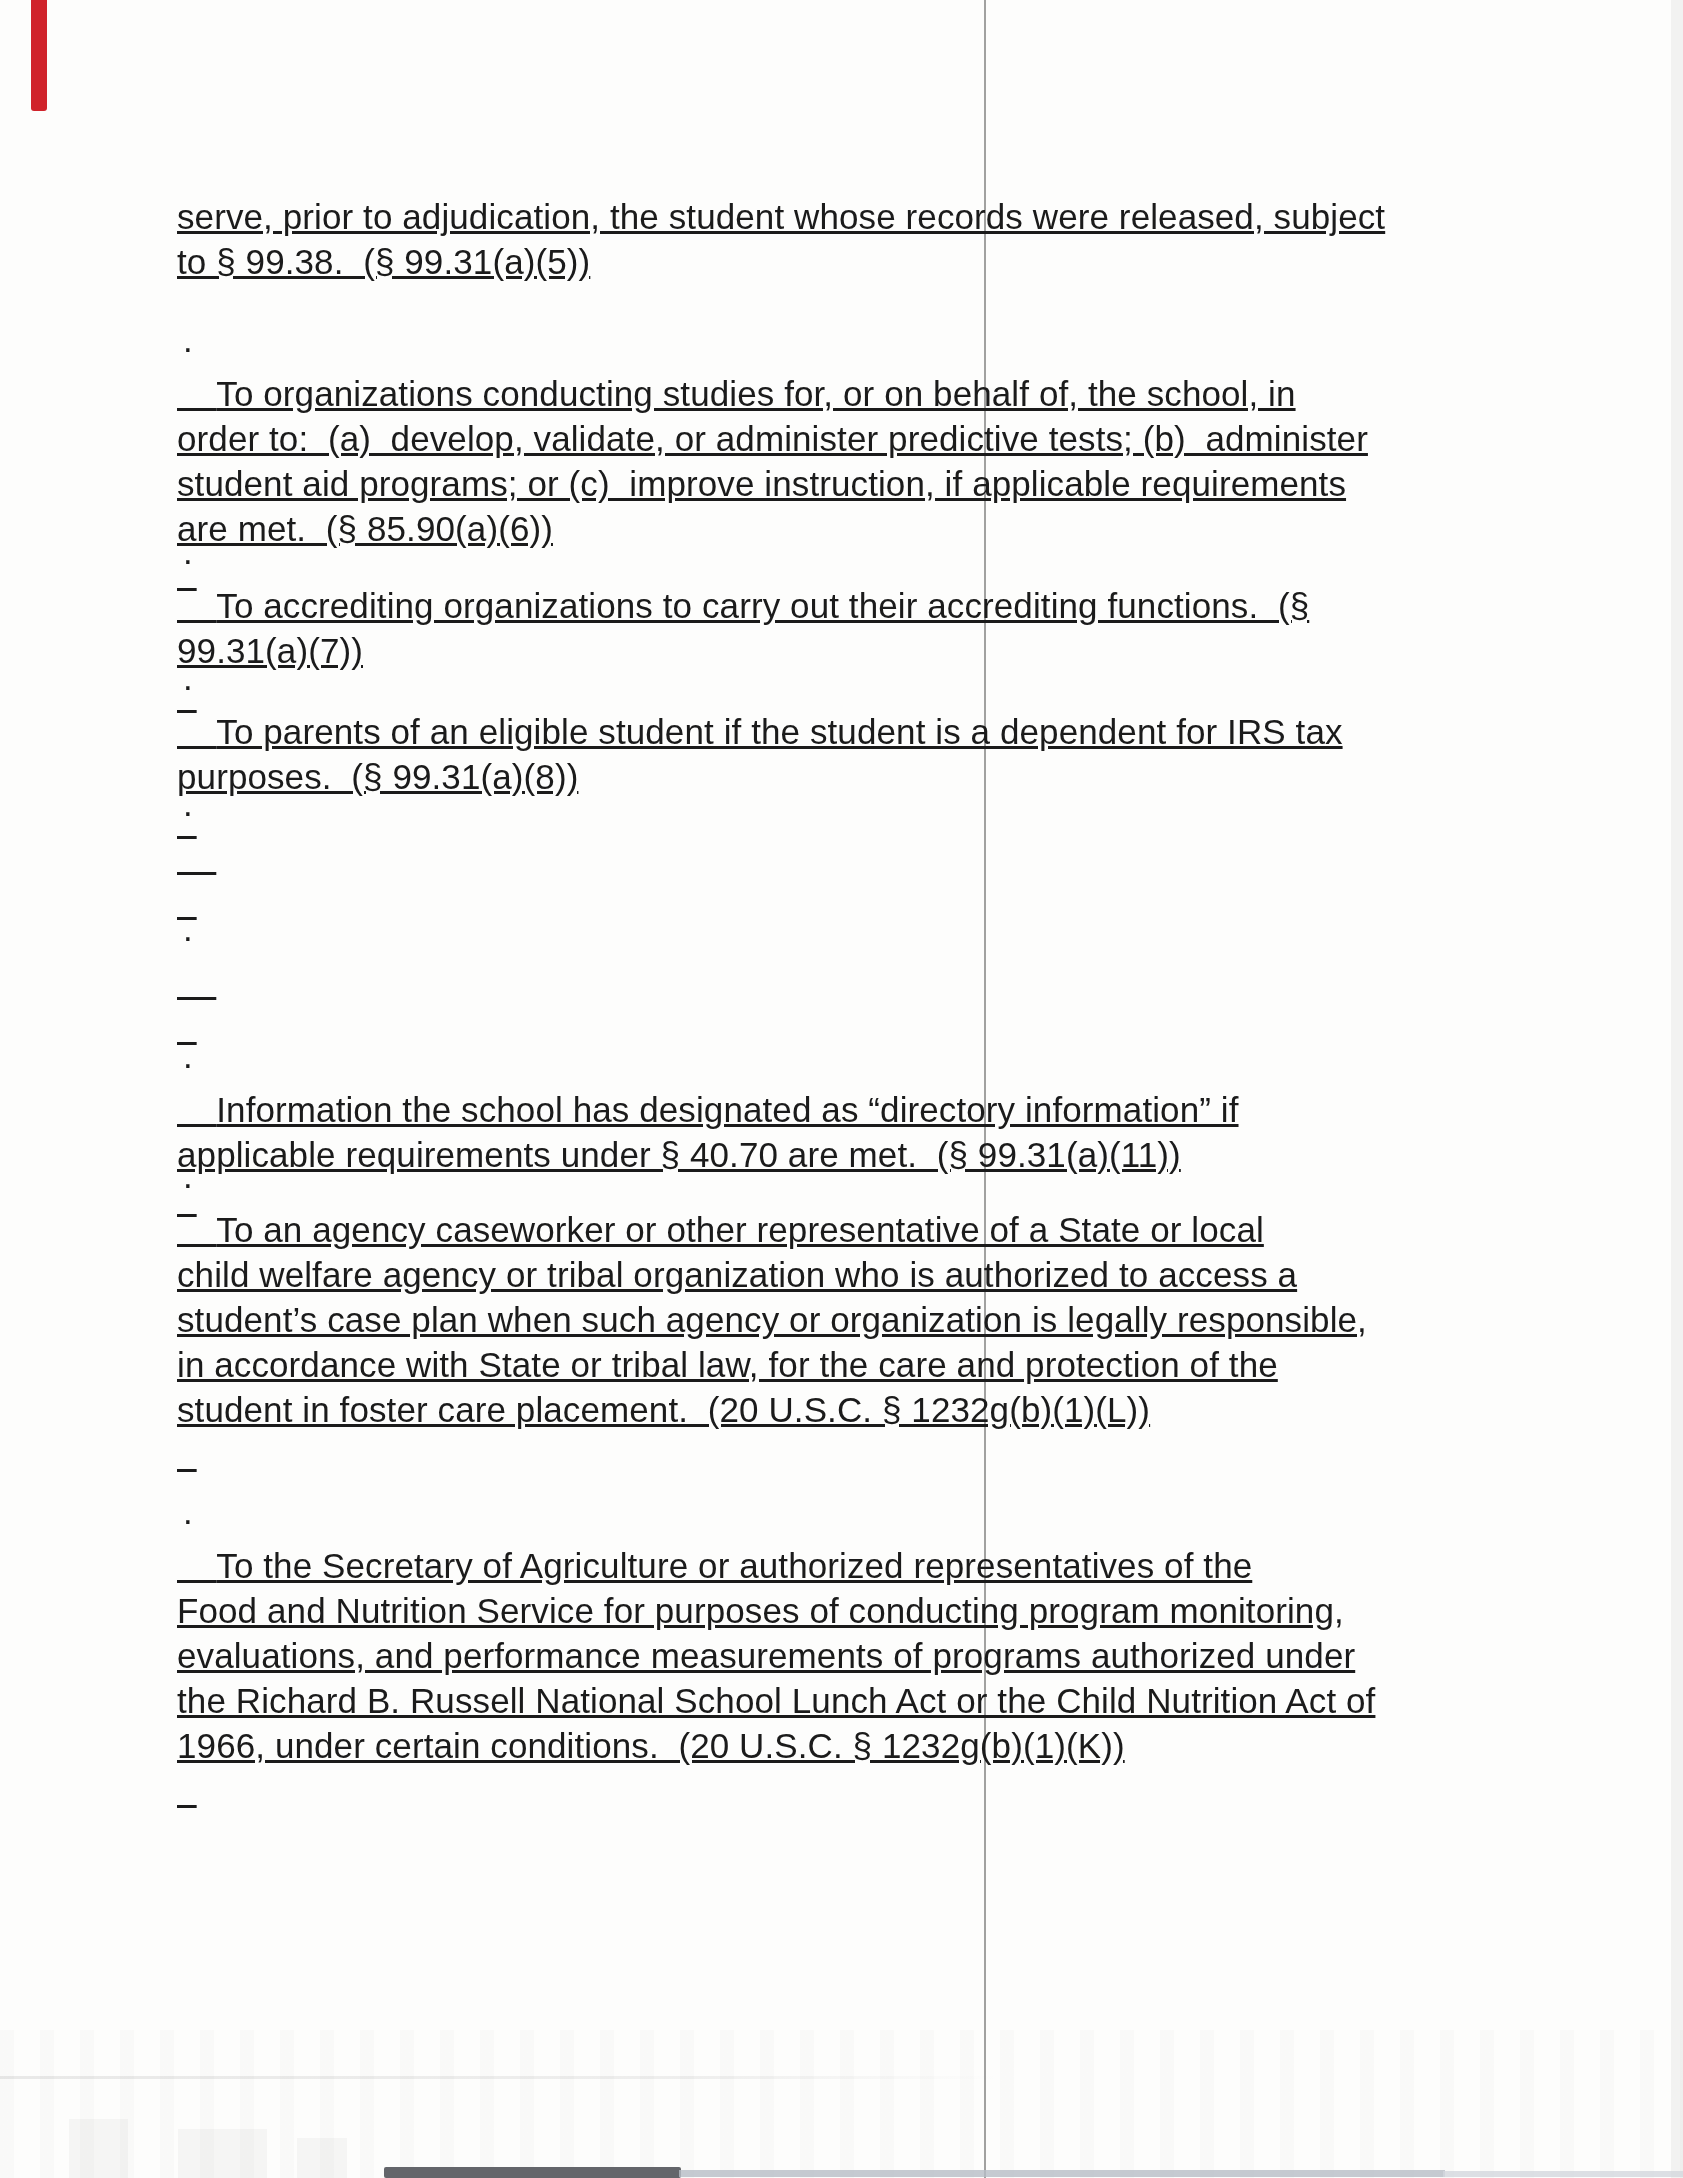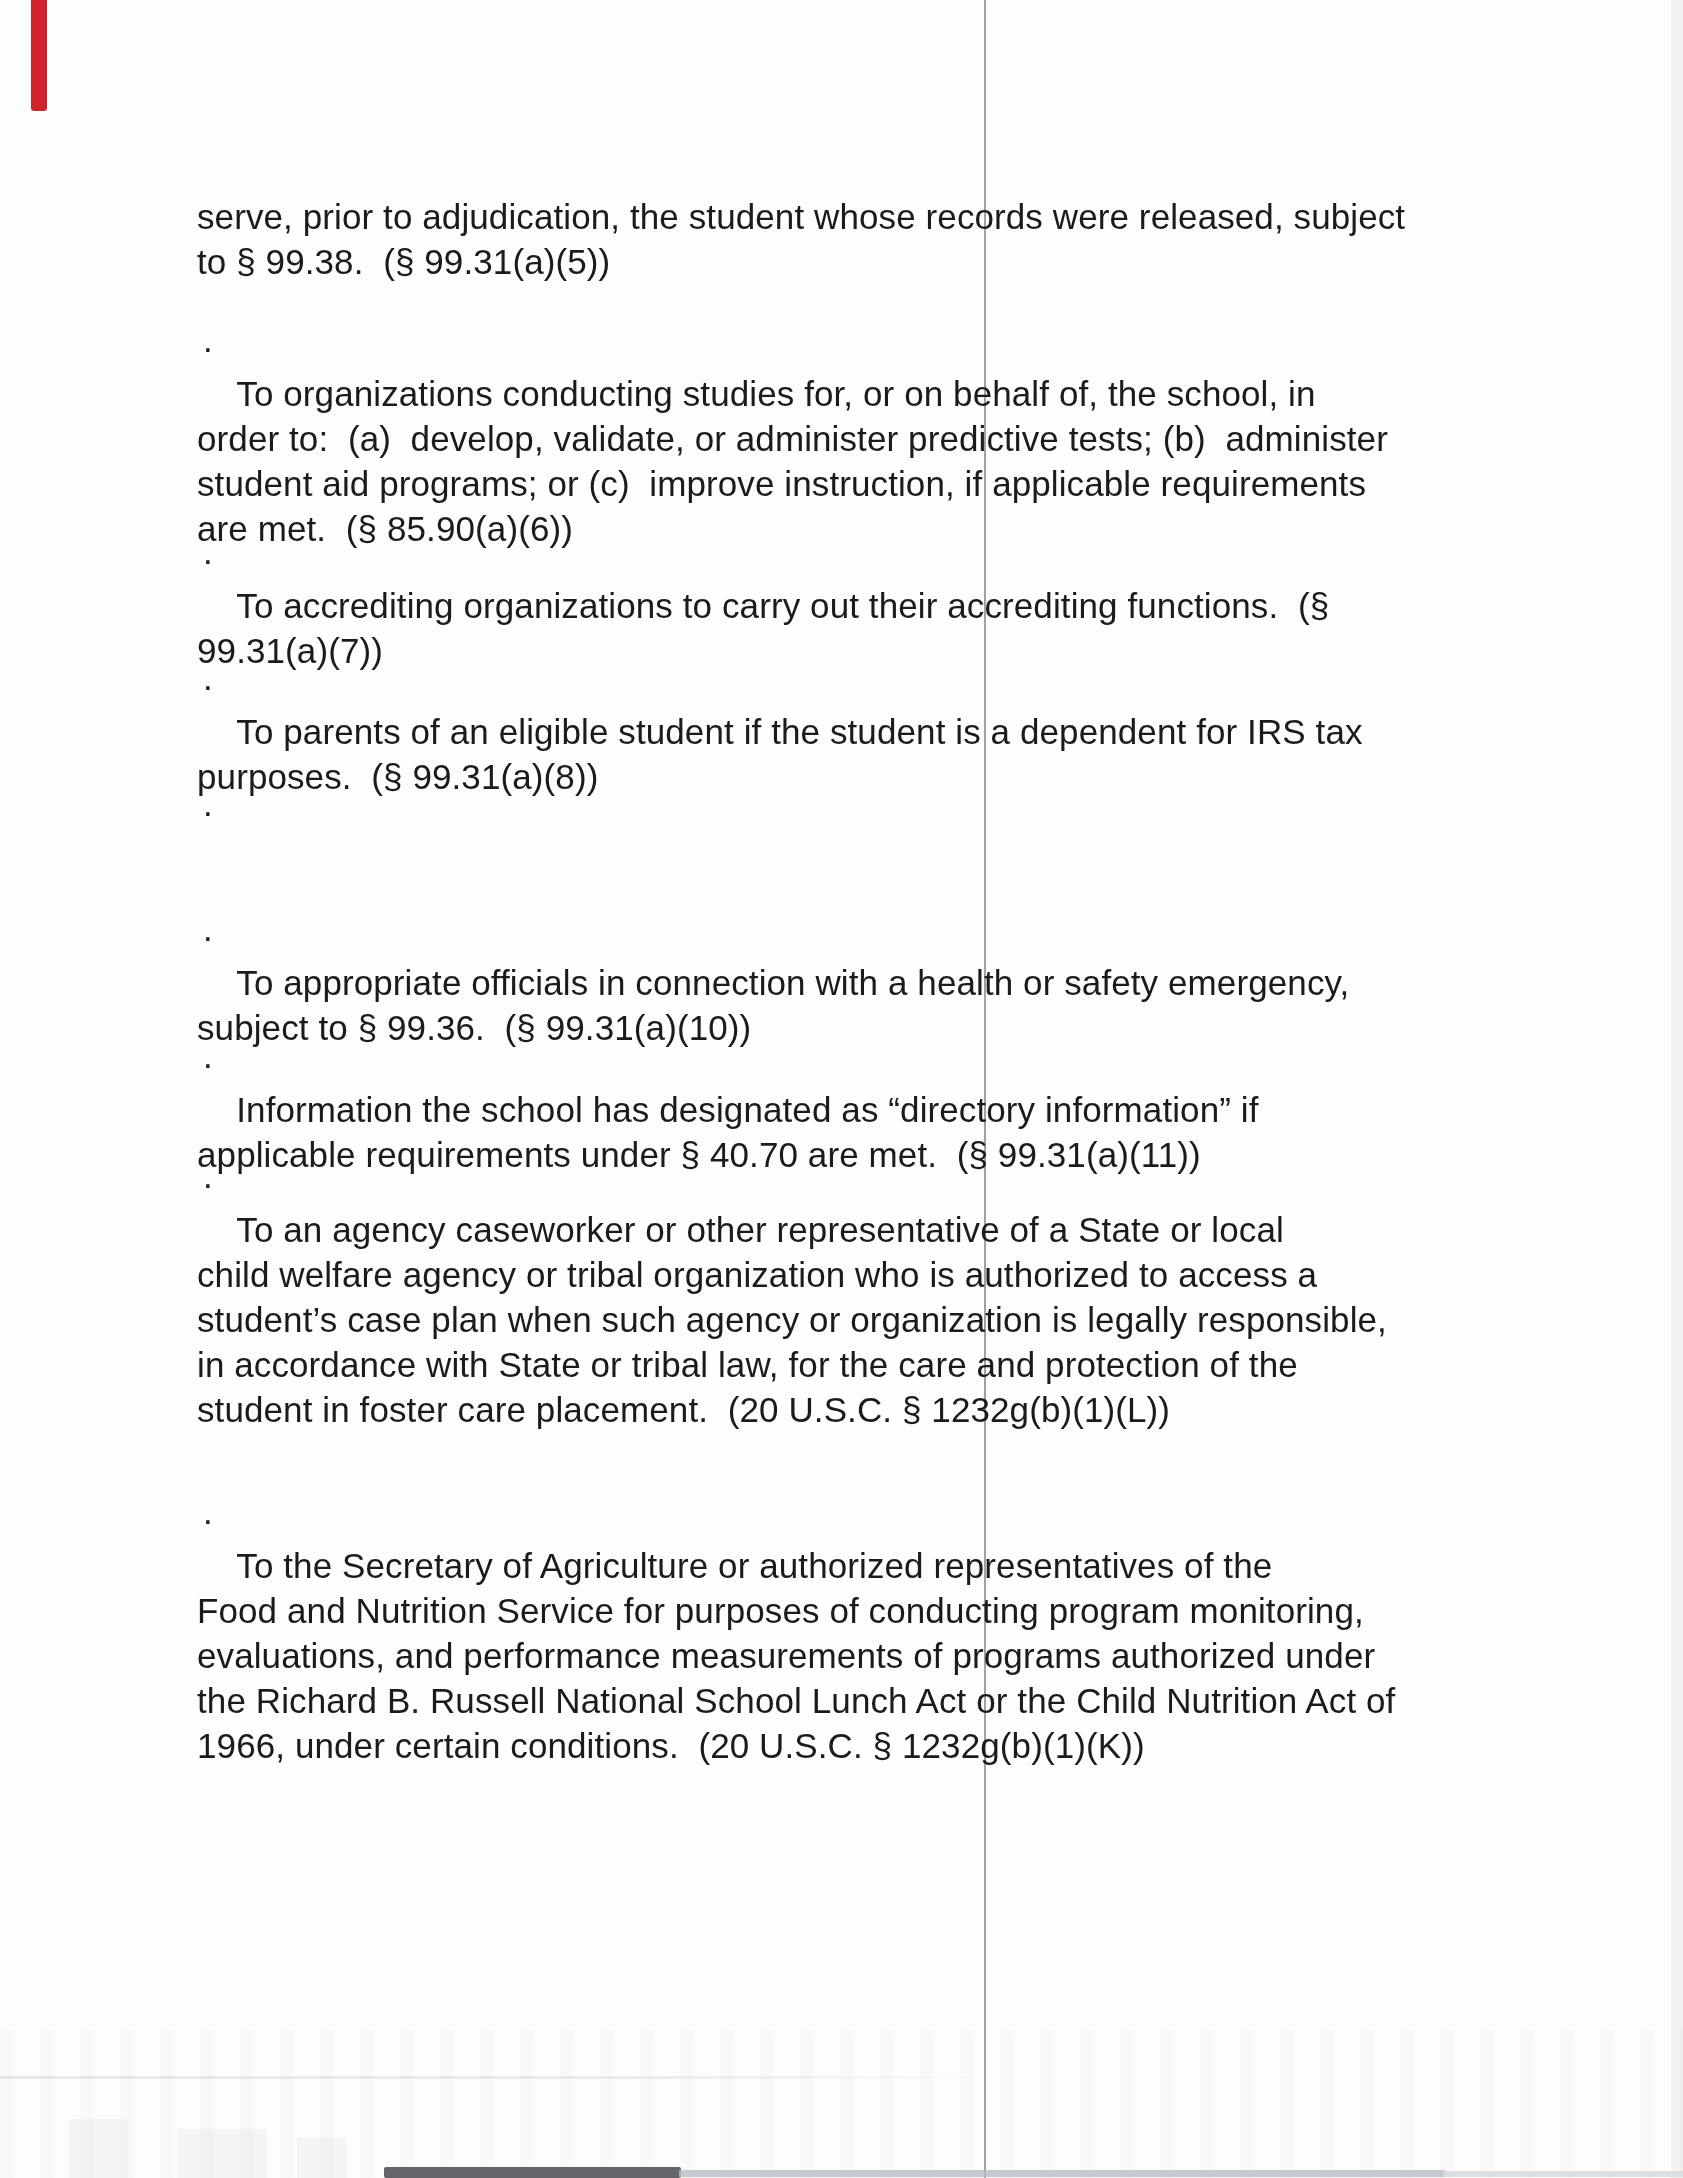--- a/index.html
+++ b/index.html
@@ -40,25 +40,26 @@
   .streak{background:rgba(60,60,60,0.04);}
   .streak1{left:69px;top:2119px;width:59px;height:59px;}
   .streak2{left:178px;top:2129px;width:89px;height:50px;}
   .streak3{left:297px;top:2138px;width:50px;height:40px;}
   .bottom-texture{
     left:0;top:2030px;width:1683px;height:149px;
     background:repeating-linear-gradient(to right,rgba(0,0,0,0.015) 0 14px,rgba(0,0,0,0) 14px 40px);
   }
   
   .para{
-    position:absolute;left:197px;
+    position:absolute;left:177px;
     font-size:35px;line-height:45px;color:#1b1b1b;
     white-space:pre;
     letter-spacing:0.1px;
     z-index:2;
+    text-decoration:underline;
   }
   .para.indent{text-indent:104px;}
   .bullet{
     position:absolute;left:5px;top:-1px;
     font-size:35px;color:#1b1b1b;text-indent:0;
   }
 </style>
 </head>
 <body>
 
@@ -86,22 +87,21 @@
   <div class="para indent" style="top:664px">
     <span class="bullet">·</span><span>To parents of an eligible student if the student is a dependent for IRS tax
 purposes.  (§ 99.31(a)(8))</span>
   </div>
 
   <div class="para indent" style="top:790px">
     <span class="bullet">·</span>
   </div>
 
   <div class="para indent" style="top:915px">
-    <span class="bullet">·</span><span>To appropriate officials in connection with a health or safety emergency,
-subject to § 99.36.  (§ 99.31(a)(10))</span>
+    <span class="bullet">·</span>
   </div>
 
   <div class="para indent" style="top:1042px">
     <span class="bullet">·</span><span>Information the school has designated as “directory information” if
 applicable requirements under § 40.70 are met.  (§ 99.31(a)(11))</span>
   </div>
 
   <div class="para indent" style="top:1162px">
     <span class="bullet">·</span><span>To an agency caseworker or other representative of a State or local
 child welfare agency or tribal organization who is authorized to access a

